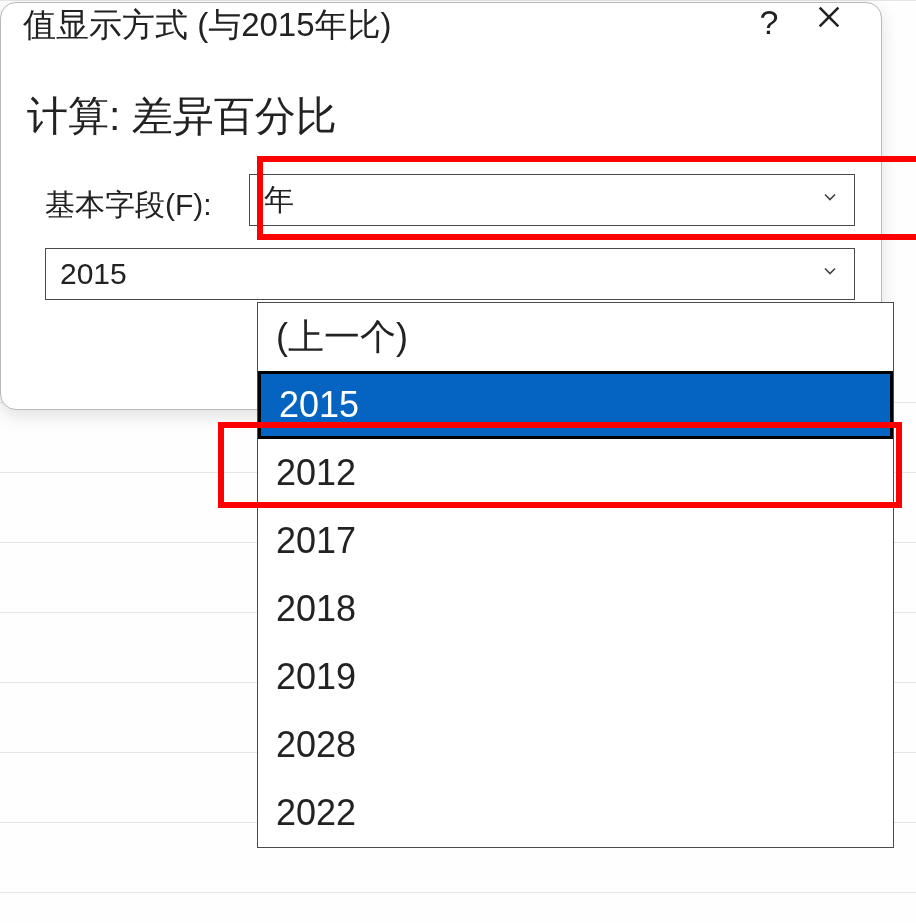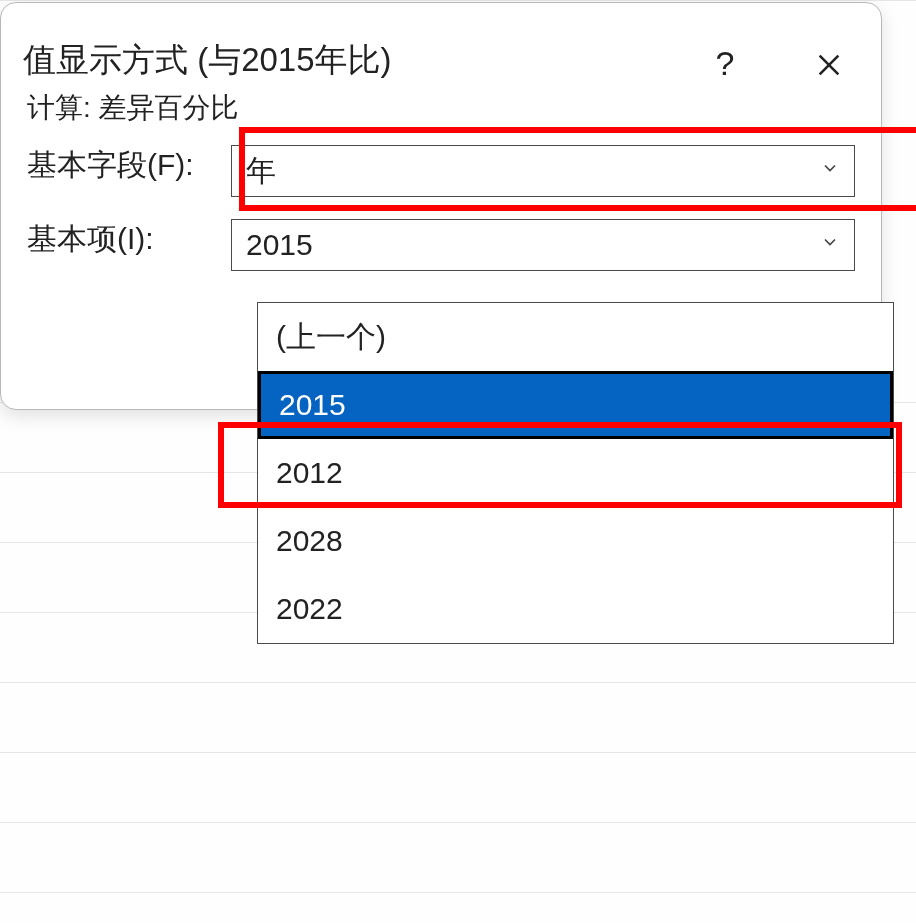--- a/index.html
+++ b/index.html
@@ -30,24 +30,23 @@
       width: 882px;
       height: 408px;
       border: 1px solid #b8b8b8;
       border-radius: 16px;
       background: #ffffff;
       box-shadow: 0 6px 18px rgba(0,0,0,0.12);
       z-index: 2;
     }
     .titlebar {
       display: flex;
-      align-items: flex-end;
+      align-items: flex-start;
       height: 80px;
       padding: 0 22px;
-      gap: 44px;
     }
     .titlebar-title {
       flex: 1;
       font-size: 33px;
       color: #222;
     }
     .titlebar-help {
       width: 60px;
       text-align: center;
       font-size: 34px;
@@ -57,29 +56,30 @@
     .titlebar-close {
       width: 60px;
       text-align: center;
       cursor: pointer;
     }
     .titlebar-close svg { width: 28px; height: 28px; }
     .body-area {
       padding: 6px 26px 0 26px;
     }
     .static-line {
-      font-size: 28px;
-      color: #222;
-      margin-bottom: 18px;
+      font-size: 41px;
+      color: #222;
+      margin-bottom: 30px;
     }
     .form-row {
       display: flex;
-      align-items: flex-start;
+      align-items: flex-end;
       margin-bottom: 22px;
       position: relative;
+      margin-left: 18px;
     }
     .form-label {
       width: 204px;
       font-size: 30px;
       color: #222;
     }
     .combo {
       flex: 1;
       height: 52px;
       border: 1px solid #4a4a4a;
@@ -115,21 +115,21 @@
       top: 302px;
       width: 637px;
       border: 1px solid #4a4a4a;
       background: #fff;
       z-index: 5;
     }
     .dropdown-item {
       height: 68px;
       line-height: 68px;
       padding: 0 18px;
-      font-size: 30px;
+      font-size: 36px;
       color: #222;
       cursor: pointer;
       white-space: nowrap;
     }
     .dropdown-item.selected {
       background: #0563c1;
       color: #fff;
       border: 3px solid #000;
       box-sizing: border-box;
       line-height: 62px;
@@ -184,34 +184,36 @@
         <div class="combo-caret">
           <svg viewBox="0 0 24 24" width="20" height="20" fill="none" stroke="#444" stroke-width="2">
             <polyline points="6,9 12,15 18,9"></polyline>
           </svg>
         </div>
       </div>
       <div class="red-outline-field field1"></div>
     </div>
 
     <div class="form-row">
-      <div class="form-label">基本项(I):</div>
       <div class="combo">
         <div class="combo-text">2015</div>
         <div class="combo-caret">
           <svg viewBox="0 0 24 24" width="20" height="20" fill="none" stroke="#444" stroke-width="2">
             <polyline points="6,9 12,15 18,9"></polyline>
           </svg>
         </div>
       </div>
     </div>
   </div>
 </div>
 
 <div class="dropdown-list">
     <div class="dropdown-item">(上一个)</div>
     <div class="dropdown-item selected">2015</div>
     <div class="dropdown-item">2012</div>
+    <div class="dropdown-item">2017</div>
+    <div class="dropdown-item">2018</div>
+    <div class="dropdown-item">2019</div>
     <div class="dropdown-item">2028</div>
     <div class="dropdown-item">2022</div>
   </div>
 
 <div class="red-outline-list"></div>
 
 </body></html>

